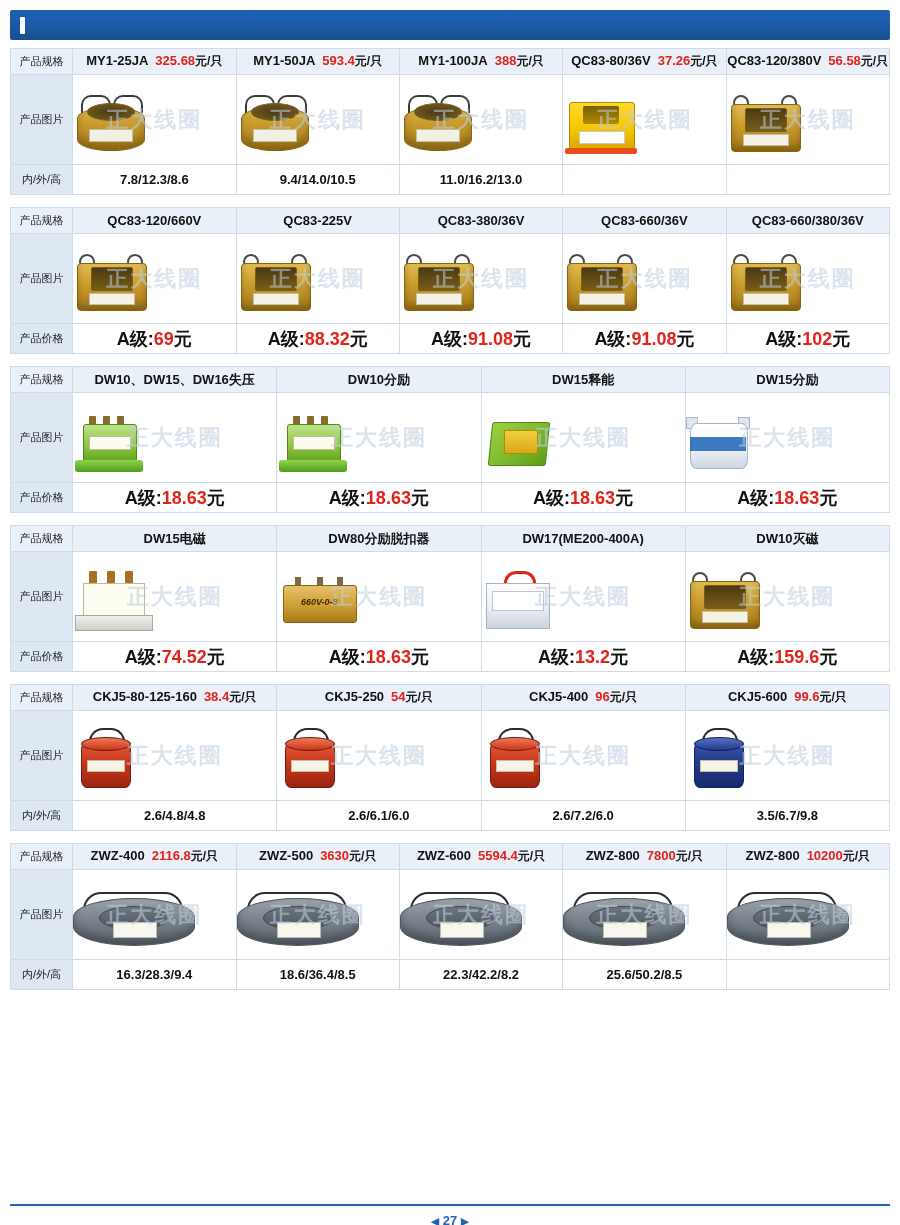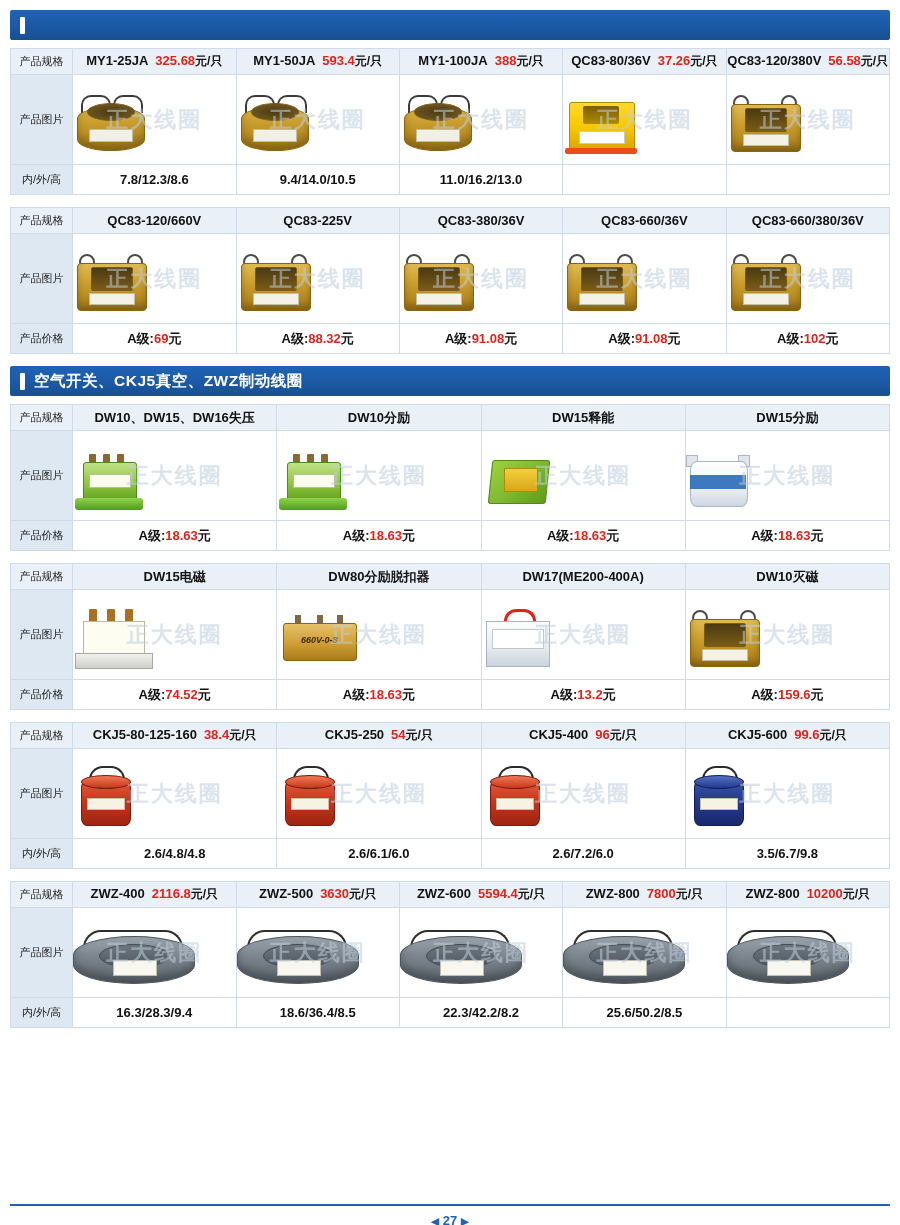--- a/index.html
+++ b/index.html
@@ -59,21 +59,21 @@
   .rowprice{height:30px;padding-left:44px;}
 
   .spec{
     font-size:13px;font-weight:bold;color:#111;
     white-space:nowrap;
   }
   .spec .pv{color:#e2231a;font-weight:bold;}
   .spec .unit{color:#111;font-weight:bold;font-size:12px;}
   .spec .sp{display:inline-block;width:7px;}
 
-  .price{font-size:13px;font-weight:bold;color:#111;}
+  .price{font-size:18px;font-weight:bold;color:#111;}
   .price .amt{color:#e2231a;}
   .dims{font-size:13px;font-weight:bold;color:#111;}
 
   
   .pcell{position:relative;overflow:hidden;}
   .wm{
     position:absolute;left:0;top:0;right:0;bottom:0;
     display:flex;align-items:center;justify-content:center;
     font-size:22px;font-weight:bold;
     color:rgba(190,205,220,0.55);
@@ -515,24 +515,20 @@
           <tr class="rowprice">
             <td class="lbl">产品价格</td>
             <td class="price"><span>A级:</span><span class="amt">69</span><span>元</span></td>
             <td class="price"><span>A级:</span><span class="amt">88.32</span><span>元</span></td>
             <td class="price"><span>A级:</span><span class="amt">91.08</span><span>元</span></td>
             <td class="price"><span>A级:</span><span class="amt">91.08</span><span>元</span></td>
             <td class="price"><span>A级:</span><span class="amt">102</span><span>元</span></td>
           </tr>
         </tbody>
       </table>
-      <div class="banner">
-        <span class="bar"></span>
-        <span class="btext">空气开关、CKJ5真空、ZWZ制动线圈</span>
-      </div>
       <table class="ptable">
         <colgroup>
           <col style="width:62px">
           <col style="width:204px">
           <col style="width:204px">
           <col style="width:204px">
           <col style="width:204px">
         </colgroup>
         <tbody>
           <tr class="rowspec">

